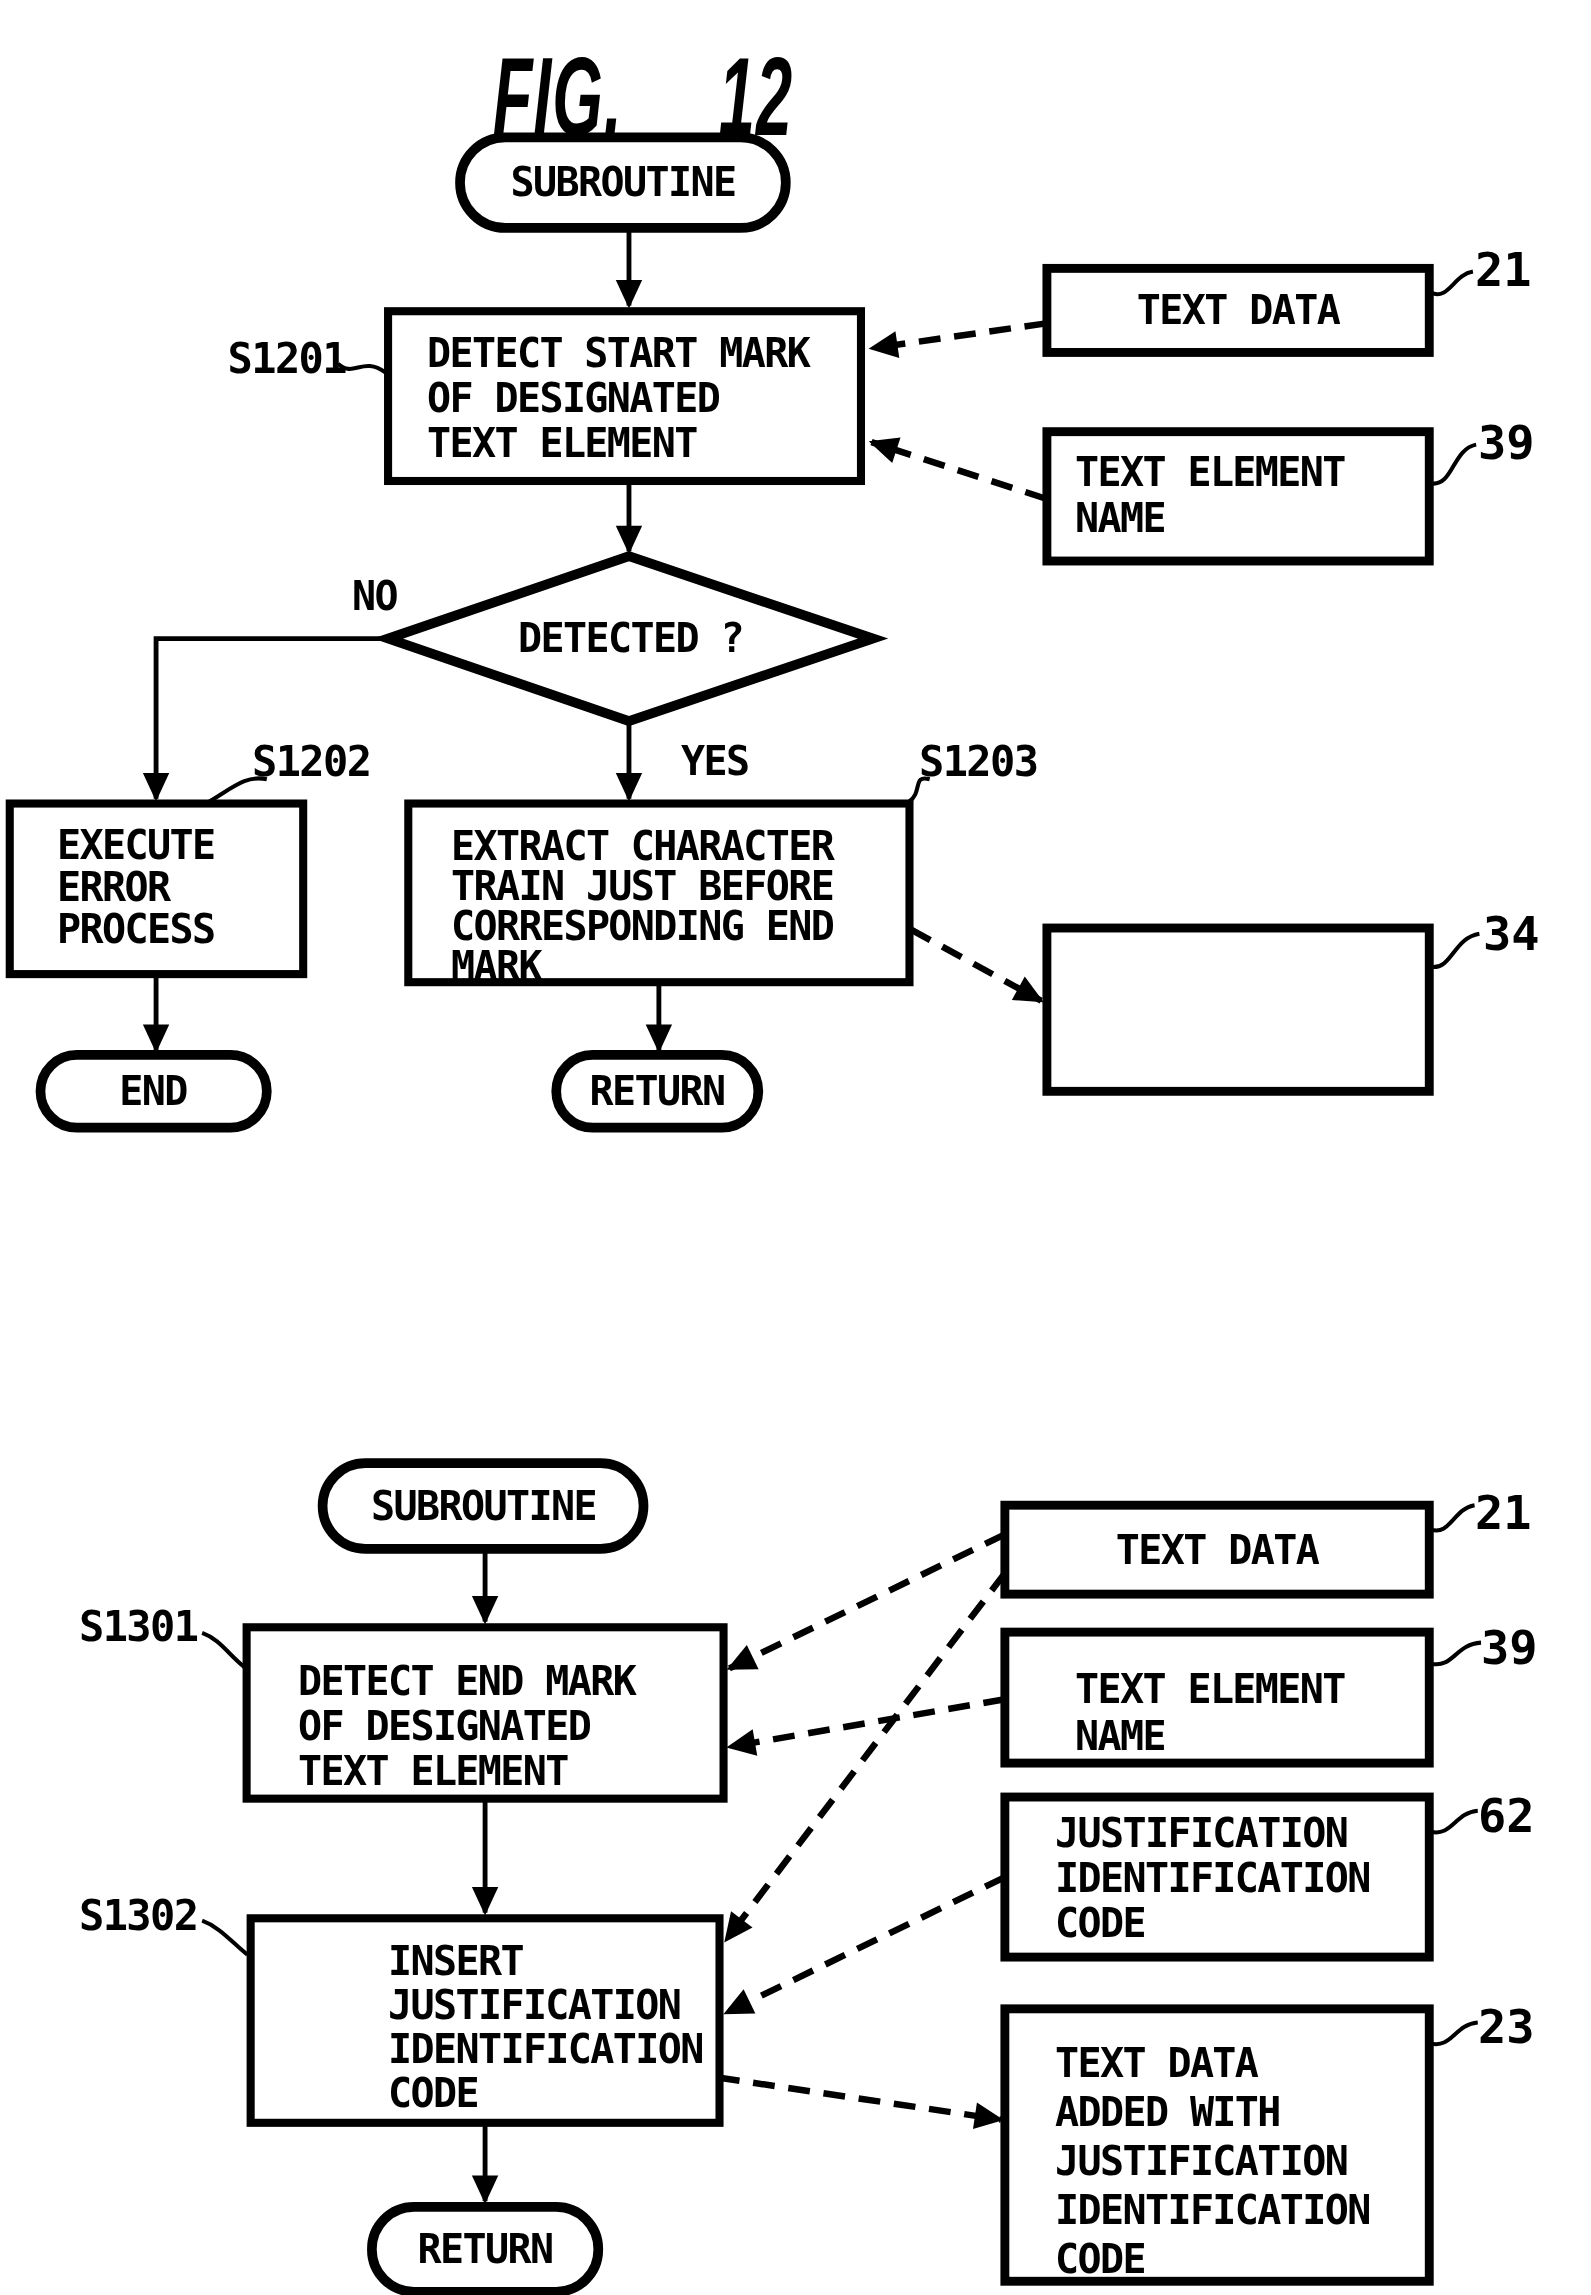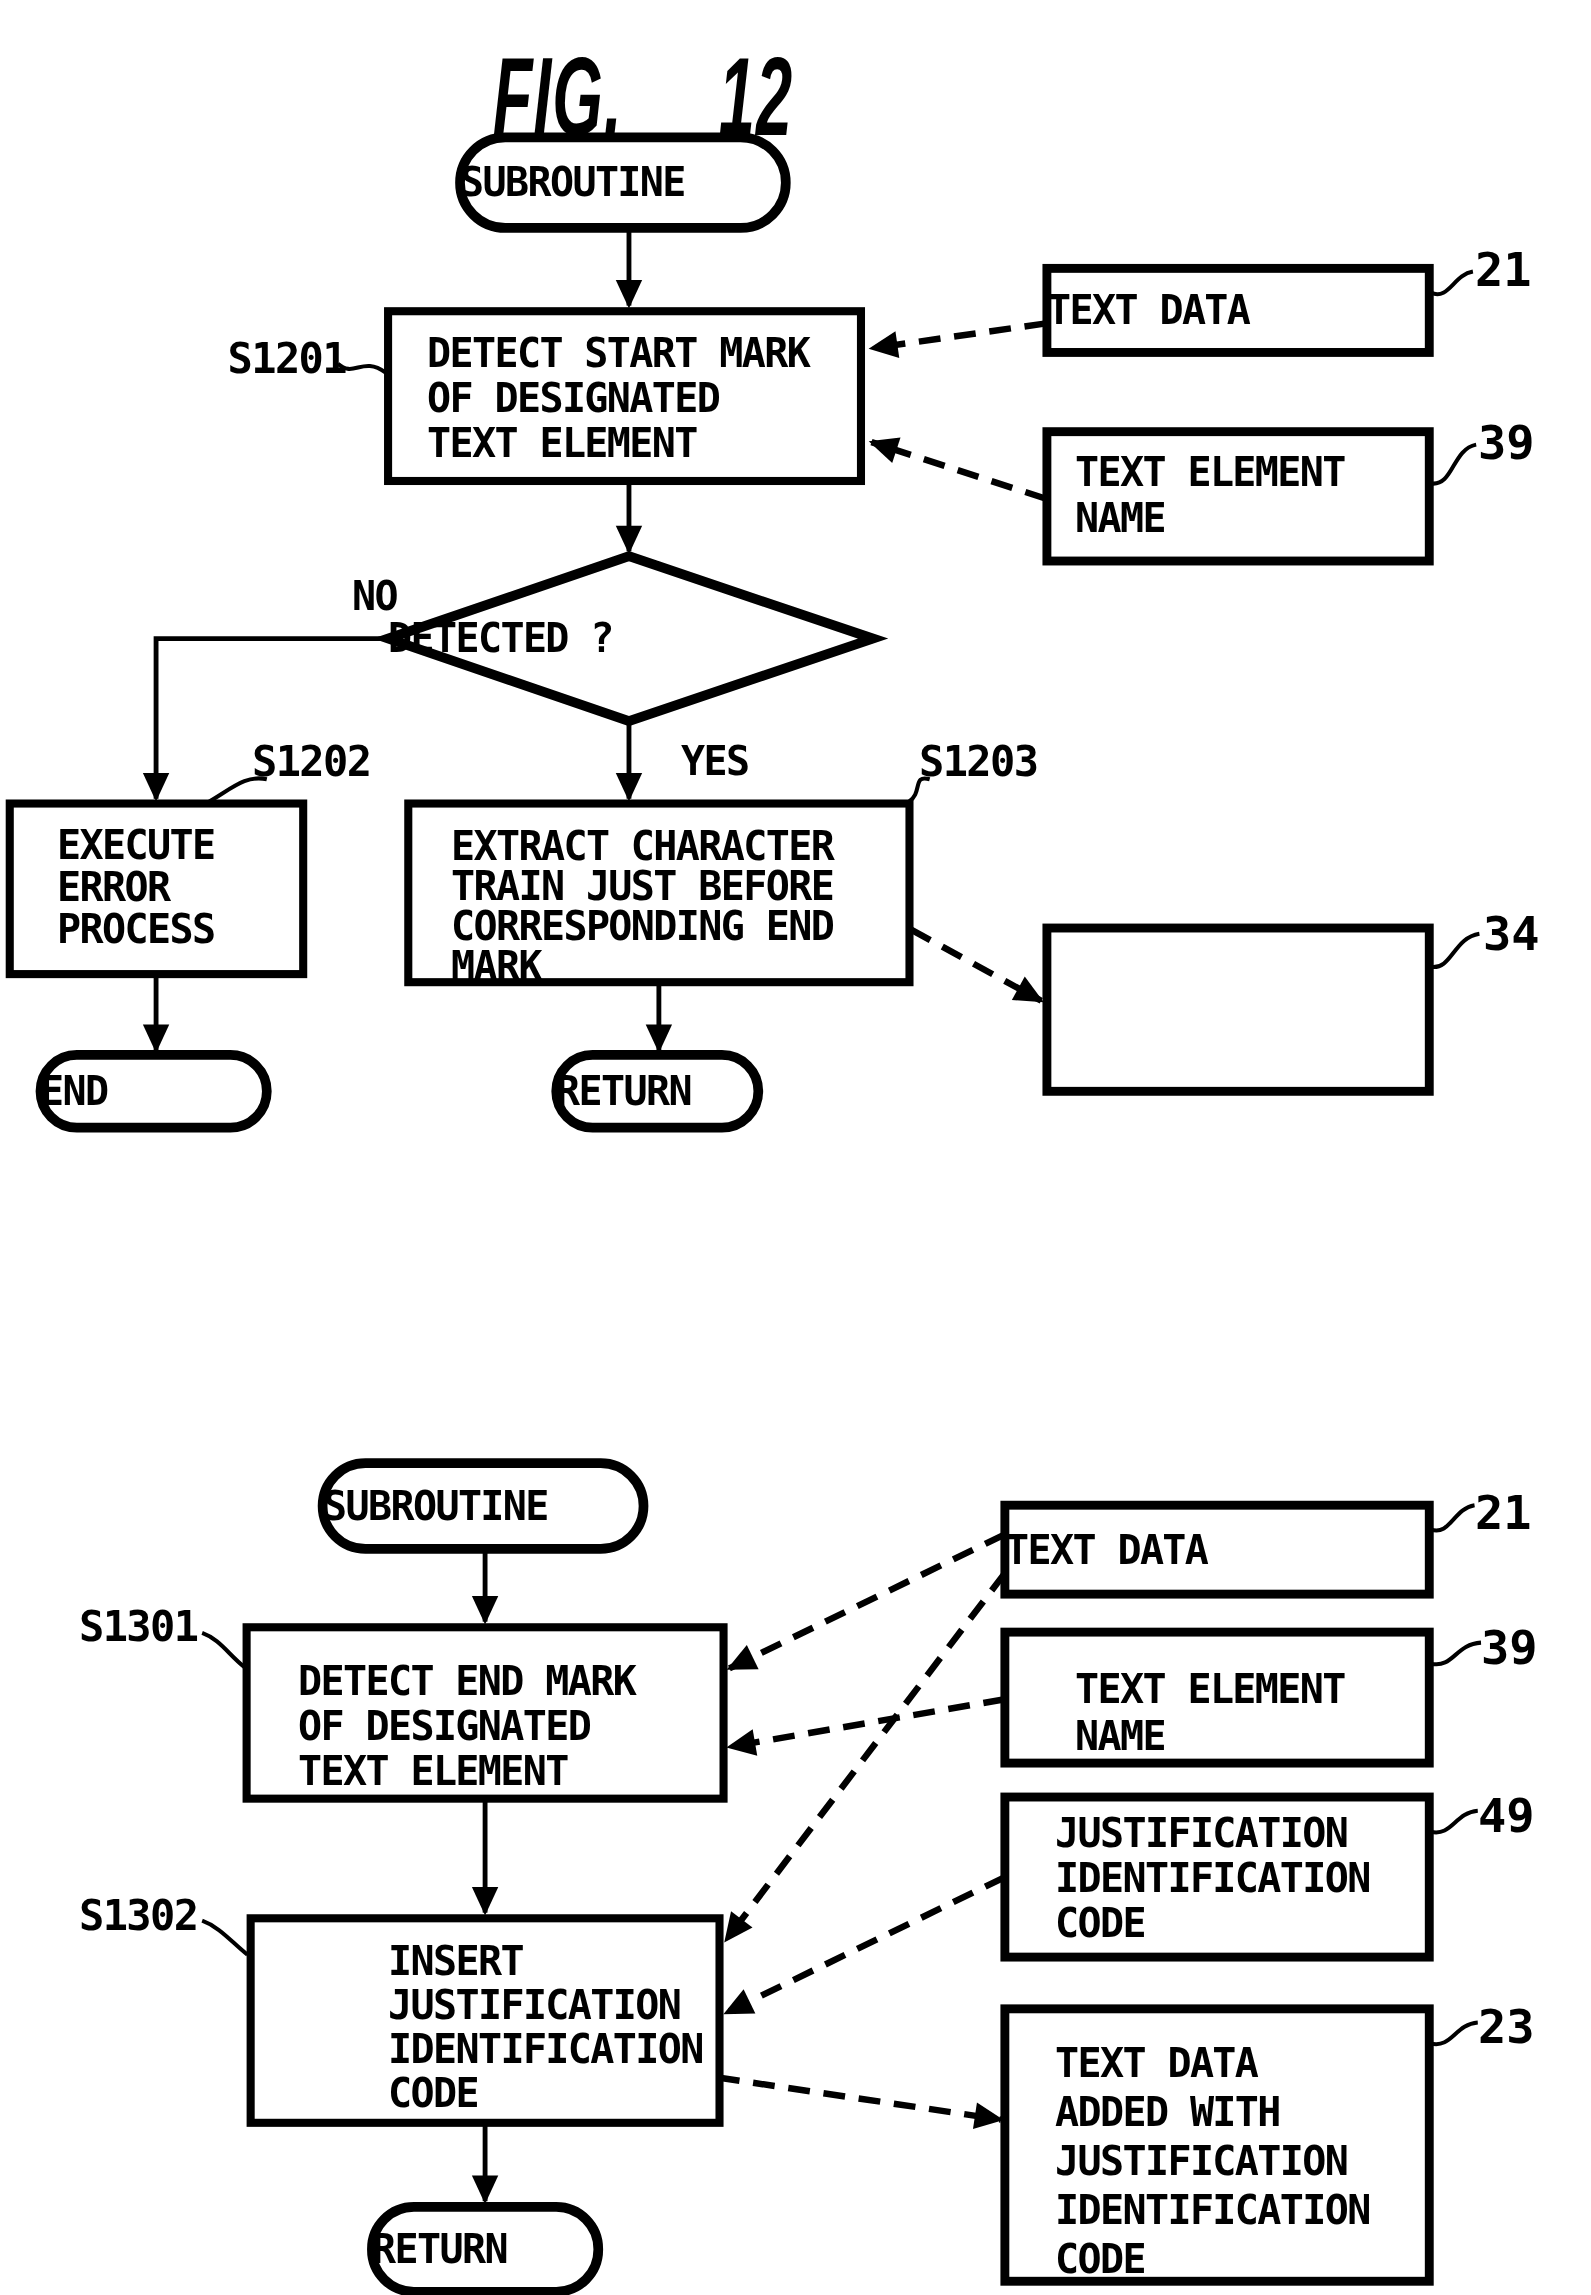--- a/index.html
+++ b/index.html
@@ -1,21 +1,21 @@
 <!DOCTYPE html>
 <html style="font-size:13px"><head>
 <meta charset="utf-8">
 <style>
   html,body{margin:0;padding:0;background:#ffffff;}
   .sheet{position:relative;width:1591px;height:2295px;background:#fff;overflow:hidden;
          font-family:"DejaVu Sans Mono",monospace;color:#000;}
   .layer{position:absolute;left:0;top:0;width:1591px;height:2295px;}
   .abs{position:absolute;}
   .t{font-weight:700;font-size:40px;line-height:45px;letter-spacing:-1.6px;white-space:pre-line;}
-  .c{display:flex;align-items:center;justify-content:flex-start;text-align:center;}
+  .c{display:flex;align-items:center;justify-content:center;text-align:center;}
   .ref{font-weight:700;font-size:47px;line-height:47px;letter-spacing:0;}
   .slabel{font-weight:700;font-size:42px;line-height:42px;letter-spacing:-1.6px;}
   .branch{font-weight:700;font-size:40px;line-height:40px;letter-spacing:-1.6px;}
   .title{font-family:"Liberation Sans",sans-serif;font-style:italic;font-weight:700;
          font-size:112px;line-height:113px;letter-spacing:1.6px;word-spacing:133px;
          transform:scaleX(0.58);transform-origin:center center;white-space:pre;}
   svg{display:block;}
 </style>
 </head>
 <body>
@@ -145,21 +145,21 @@
   <div class="abs c t" style="left:1005px;top:1506px;width:424px;height:89px;">TEXT DATA</div>
   <div class="abs ref" style="left:1475px;top:1489px;width:89px;">21</div>
 
   <div class="abs t" style="left:1075px;top:1666px;width:340px;line-height:47px;">TEXT ELEMENT
 NAME</div>
   <div class="abs ref" style="left:1481px;top:1624px;width:89px;">39</div>
 
   <div class="abs t" style="left:1055px;top:1811px;width:356px;line-height:45px;">JUSTIFICATION
 IDENTIFICATION
 CODE</div>
-  <div class="abs ref" style="left:1478px;top:1792px;width:89px;">49</div>
+  <div class="abs ref" style="left:1478px;top:1792px;width:89px;">62</div>
 
   <div class="abs t" style="left:1055px;top:2039px;width:356px;line-height:49px;">TEXT DATA
 ADDED WITH
 JUSTIFICATION
 IDENTIFICATION
 CODE</div>
   <div class="abs ref" style="left:1478px;top:2003px;width:89px;">23</div>
 
 </div>
 

